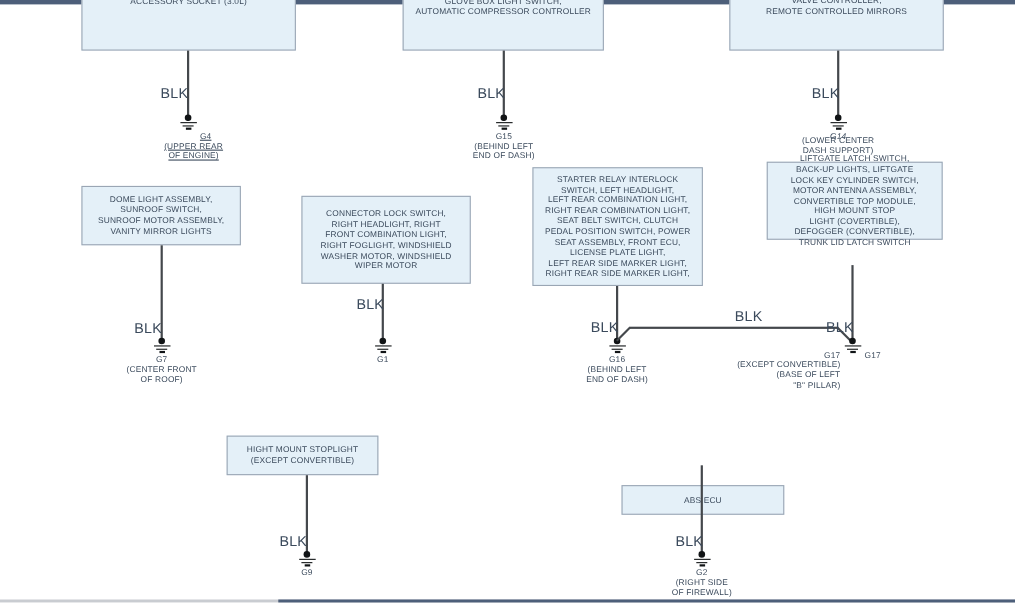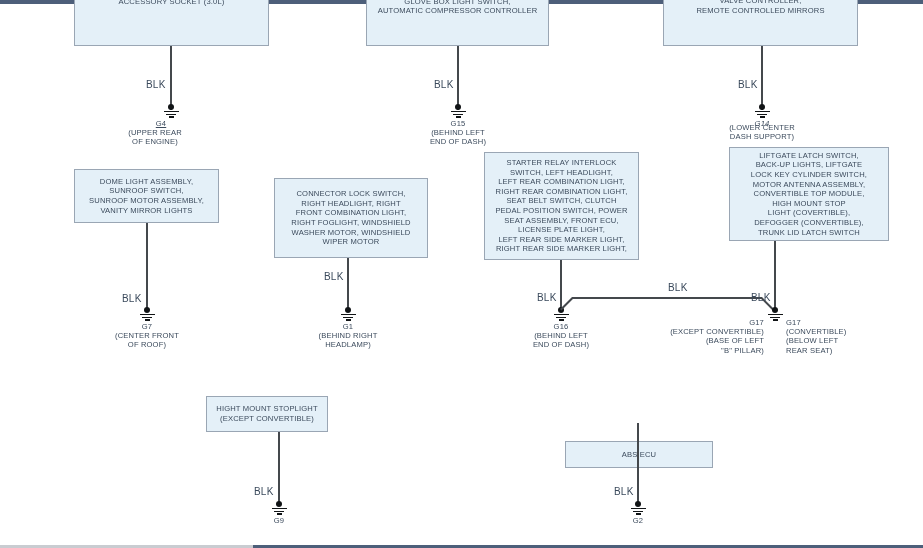--- a/index.html
+++ b/index.html
@@ -70,21 +70,21 @@
   }
   .wire-diag {
     position: absolute;
     background: #44484c;
     transform-origin: 0 0;
     height: 1.6px;
   }
   
   .wirelabel {
     position: absolute;
-    font-size: 10px;
+    font-size: 13px;
     line-height: 9px;
     color: #3b4a5c;
     letter-spacing: 0.2px;
     white-space: nowrap;
   }
   
   .gnd {
     position: absolute;
     width: 17px;
     height: 15px;
@@ -147,22 +147,22 @@
 REMOTE CONTROLLED MIRRORS</div>
 
   <div class="wire-v" style="left:170px; top:46px; height:64px;"></div>
   <div class="wirelabel" style="left:146px; top:80px;">BLK</div>
   <div class="gnd" style="left:162.5px; top:104px;">
     <div class="dot"></div>
       <div class="b1"></div>
       <div class="b2"></div>
       <div class="b3"></div>
   </div>
-  <div class="gndtext" style="left:111px; top:119px; width:100px;text-decoration:underline;">G4</div>
-  <div class="gndtext" style="left:95px; top:128px; width:120px;">(UPPER REAR
+  <div class="gndtext" style="left:137px; top:119px; width:100px;text-decoration:underline;">G4</div>
+  <div class="gndtext" style="left:116px; top:128px; width:120px;text-decoration:underline;">(UPPER REAR
 OF ENGINE)</div>
 
   <div class="wire-v" style="left:457px; top:46px; height:64px;"></div>
   <div class="wirelabel" style="left:434px; top:80px;">BLK</div>
   <div class="gnd" style="left:449.5px; top:104px;">
     <div class="dot"></div>
       <div class="b1"></div>
       <div class="b2"></div>
       <div class="b3"></div>
   </div>
@@ -198,21 +198,21 @@
 SWITCH, LEFT HEADLIGHT,
 LEFT REAR COMBINATION LIGHT,
 RIGHT REAR COMBINATION LIGHT,
 SEAT BELT SWITCH, CLUTCH
 PEDAL POSITION SWITCH, POWER
 SEAT ASSEMBLY, FRONT ECU,
 LICENSE PLATE LIGHT,
 LEFT REAR SIDE MARKER LIGHT,
 RIGHT REAR SIDE MARKER LIGHT,</div>
 
-  <div class="box" style="left:697px; top:147px; width:160px; height:94px;margin-left:32px;">LIFTGATE LATCH SWITCH,
+  <div class="box" style="left:697px; top:147px; width:160px; height:71px;">LIFTGATE LATCH SWITCH,
 BACK-UP LIGHTS, LIFTGATE
 LOCK KEY CYLINDER SWITCH,
 MOTOR ANTENNA ASSEMBLY,
 CONVERTIBLE TOP MODULE,
 HIGH MOUNT STOP
 LIGHT (COVERTIBLE),
 DEFOGGER (CONVERTIBLE),
 TRUNK LID LATCH SWITCH</div>
 
   <div class="wire-v" style="left:146px; top:223px; height:86px;"></div>
@@ -229,22 +229,20 @@
 
   <div class="wire-v" style="left:347px; top:258px; height:51px;"></div>
   <div class="wirelabel" style="left:324px; top:272px;">BLK</div>
   <div class="gnd" style="left:339.5px; top:307px;">
     <div class="dot"></div>
       <div class="b1"></div>
       <div class="b2"></div>
       <div class="b3"></div>
   </div>
   <div class="gndtext" style="left:298px; top:322px; width:100px;">G1</div>
-  <div class="gndtext" style="left:288px; top:331px; width:120px;">(BEHIND RIGHT
-HEADLAMP)</div>
 
   <div class="wire-v" style="left:560px; top:260px; height:49px;"></div>
   <div class="wirelabel" style="left:537px; top:293px;">BLK</div>
   <div class="gnd" style="left:552.5px; top:307px;">
     <div class="dot"></div>
       <div class="b1"></div>
       <div class="b2"></div>
       <div class="b3"></div>
   </div>
   <div class="gndtext" style="left:511px; top:322px; width:100px;">G16</div>
@@ -265,25 +263,22 @@
       <div class="b2"></div>
       <div class="b3"></div>
   </div>
 
   <div class="gndtext right-al" style="left:666px; top:318px; width:98px;">G17</div>
   <div class="gndtext right-al" style="left:654px; top:327px; width:110px;">(EXCEPT CONVERTIBLE)
 (BASE OF LEFT
 "B" PILLAR)</div>
 
   <div class="gndtext left-al" style="left:786px; top:318px; width:110px;">G17</div>
-  <div class="gndtext left-al" style="left:786px; top:327px; width:120px;">(CONVERTIBLE)
-(BELOW LEFT
-REAR SEAT)</div>
-
-  <div class="box" style="left:206px; top:396px; width:122px; height:36px;">HIGHT MOUNT STOPLIGHT
+
+  <div class="box" style="left:206px; top:396px; width:138px; height:36px;">HIGHT MOUNT STOPLIGHT
 (EXCEPT CONVERTIBLE)</div>
 
   <div class="box" style="left:565px; top:396px; width:148px; height:27px;margin-top:45px;">ABS ECU</div>
 
   <div class="wire-v" style="left:278px; top:432px; height:72px;"></div>
   <div class="wirelabel" style="left:254px; top:487px;">BLK</div>
   <div class="gnd" style="left:270.5px; top:501px;">
     <div class="dot"></div>
       <div class="b1"></div>
       <div class="b2"></div>
@@ -293,17 +288,19 @@
 
   <div class="wire-v" style="left:637px; top:423px; height:81px;"></div>
   <div class="wirelabel" style="left:614px; top:487px;">BLK</div>
   <div class="gnd" style="left:629.5px; top:501px;">
     <div class="dot"></div>
       <div class="b1"></div>
       <div class="b2"></div>
       <div class="b3"></div>
   </div>
   <div class="gndtext" style="left:588px; top:516px; width:100px;">G2</div>
+  <div class="gndtext" style="left:578px; top:525px; width:120px;">(RIGHT SIDE
+OF FIREWALL)</div>
 
   <div class="edge-bottom"></div>
   <div class="edge-bottom-dark"></div>
 
 </div>
 
 </body></html>

